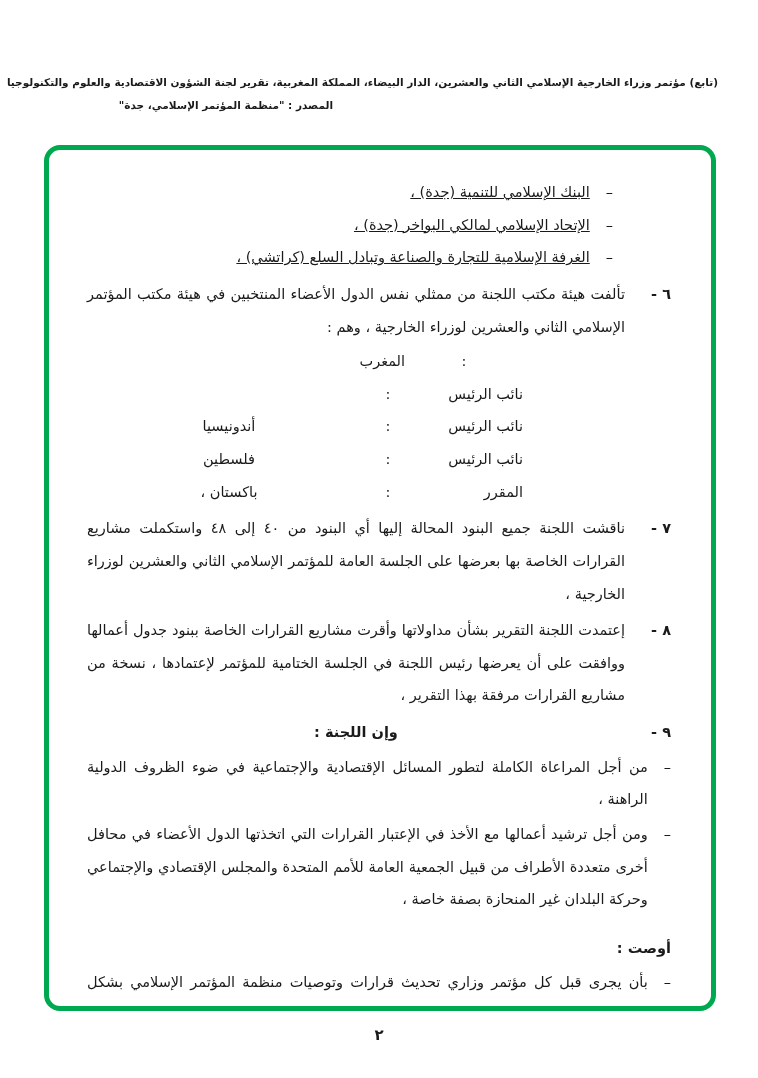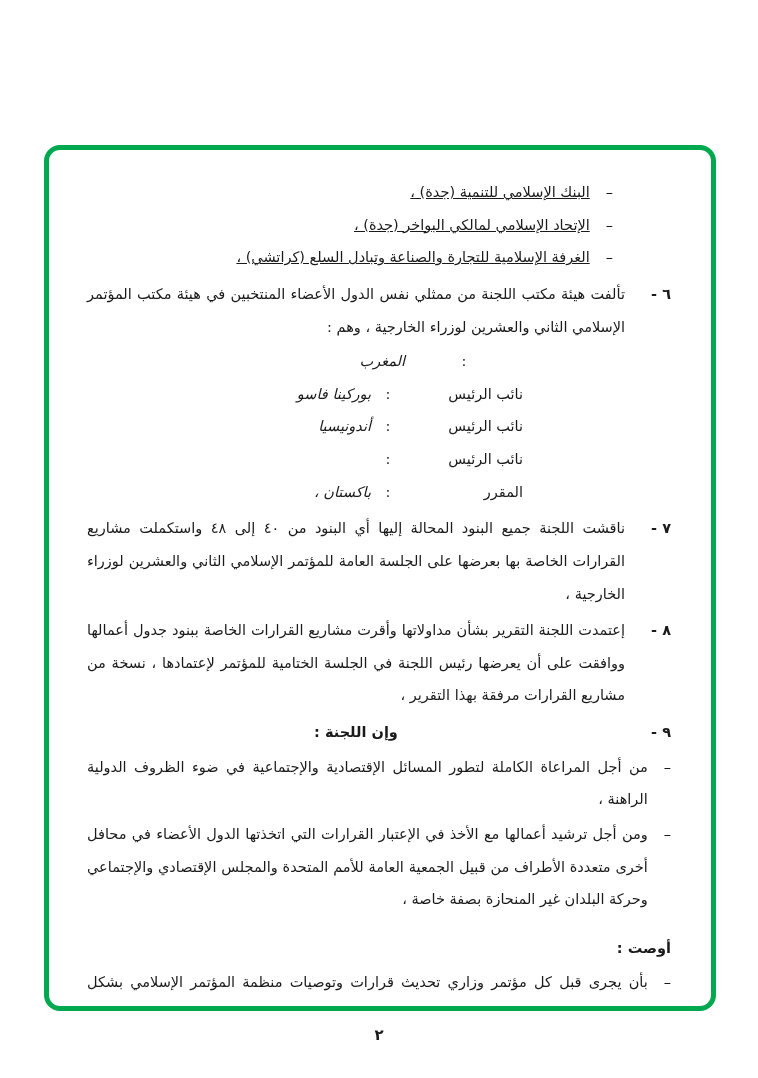--- a/index.html
+++ b/index.html
@@ -49,40 +49,44 @@
   .num-item { display:flex; margin-top:4px; }
   .num-label { flex:0 0 46px; font-weight:bold; }
   .num-text { flex:1; text-align:justify; }
   .num-text.heading { font-weight:bold; text-align:center; }
 
   
   .officers { margin:2px 148px 2px 0; }
   .officer-row { display:grid; grid-template-columns:118px 34px 1fr; }
   .officer-role { text-align:right; }
   .officer-sep  { text-align:center; }
-  .officer-name { text-align:right;font-style:italic; }
+  .officer-name { text-align:center; }
 
   
   .sub-bullet { display:flex; gap:16px; margin-top:2px; }
   .sub-bullet .dash { flex:0 0 auto; }
   .sub-bullet .txt { flex:1; text-align:justify; }
 
   .section-word { font-weight:bold; margin-top:16px; text-align:right; }
 
   
   .page-number {
     position:absolute; bottom:34px; left:0; right:0;
     text-align:center; font-weight:bold; font-size:15px;
   }
 </style>
 </head>
 <body>
 
 <div class="page">
 
+  <div class="header">
+    <div class="header-line1">(تابع) مؤتمر وزراء الخارجية الإسلامي الثاني والعشرين، الدار البيضاء، المملكة المغربية، تقرير لجنة الشؤون الاقتصادية والعلوم والتكنولوجيا</div>
+    <div class="header-line2">المصدر :  "منظمة المؤتمر الإسلامي، جدة"</div>
+  </div>
 
   <div class="doc-frame">
     <div class="doc-body">
 
       <div class="bullet-top">
         <span class="dash">–</span>
         <span class="txt">البنك الإسلامي للتنمية (جدة) ،</span>
       </div>
       <div class="bullet-top">
         <span class="dash">–</span>
@@ -99,30 +103,30 @@
       </div>
 
       <div class="officers">
         <div class="officer-row">
           <span class="officer-sep">:</span>
           <span class="officer-name">المغرب</span>
         </div>
         <div class="officer-row">
           <span class="officer-role">نائب الرئيس</span>
           <span class="officer-sep">:</span>
-          <span class="officer-name">بوركينا فاسو</span>
         </div>
         <div class="officer-row">
           <span class="officer-role">نائب الرئيس</span>
           <span class="officer-sep">:</span>
           <span class="officer-name">أندونيسيا</span>
         </div>
         <div class="officer-row">
           <span class="officer-role">نائب الرئيس</span>
           <span class="officer-sep">:</span>
+          <span class="officer-name">فلسطين</span>
         </div>
         <div class="officer-row">
           <span class="officer-role">المقرر</span>
           <span class="officer-sep">:</span>
           <span class="officer-name">باكستان ،</span>
         </div>
       </div>
 
       <div class="num-item">
         <span class="num-label">٧ -</span>

